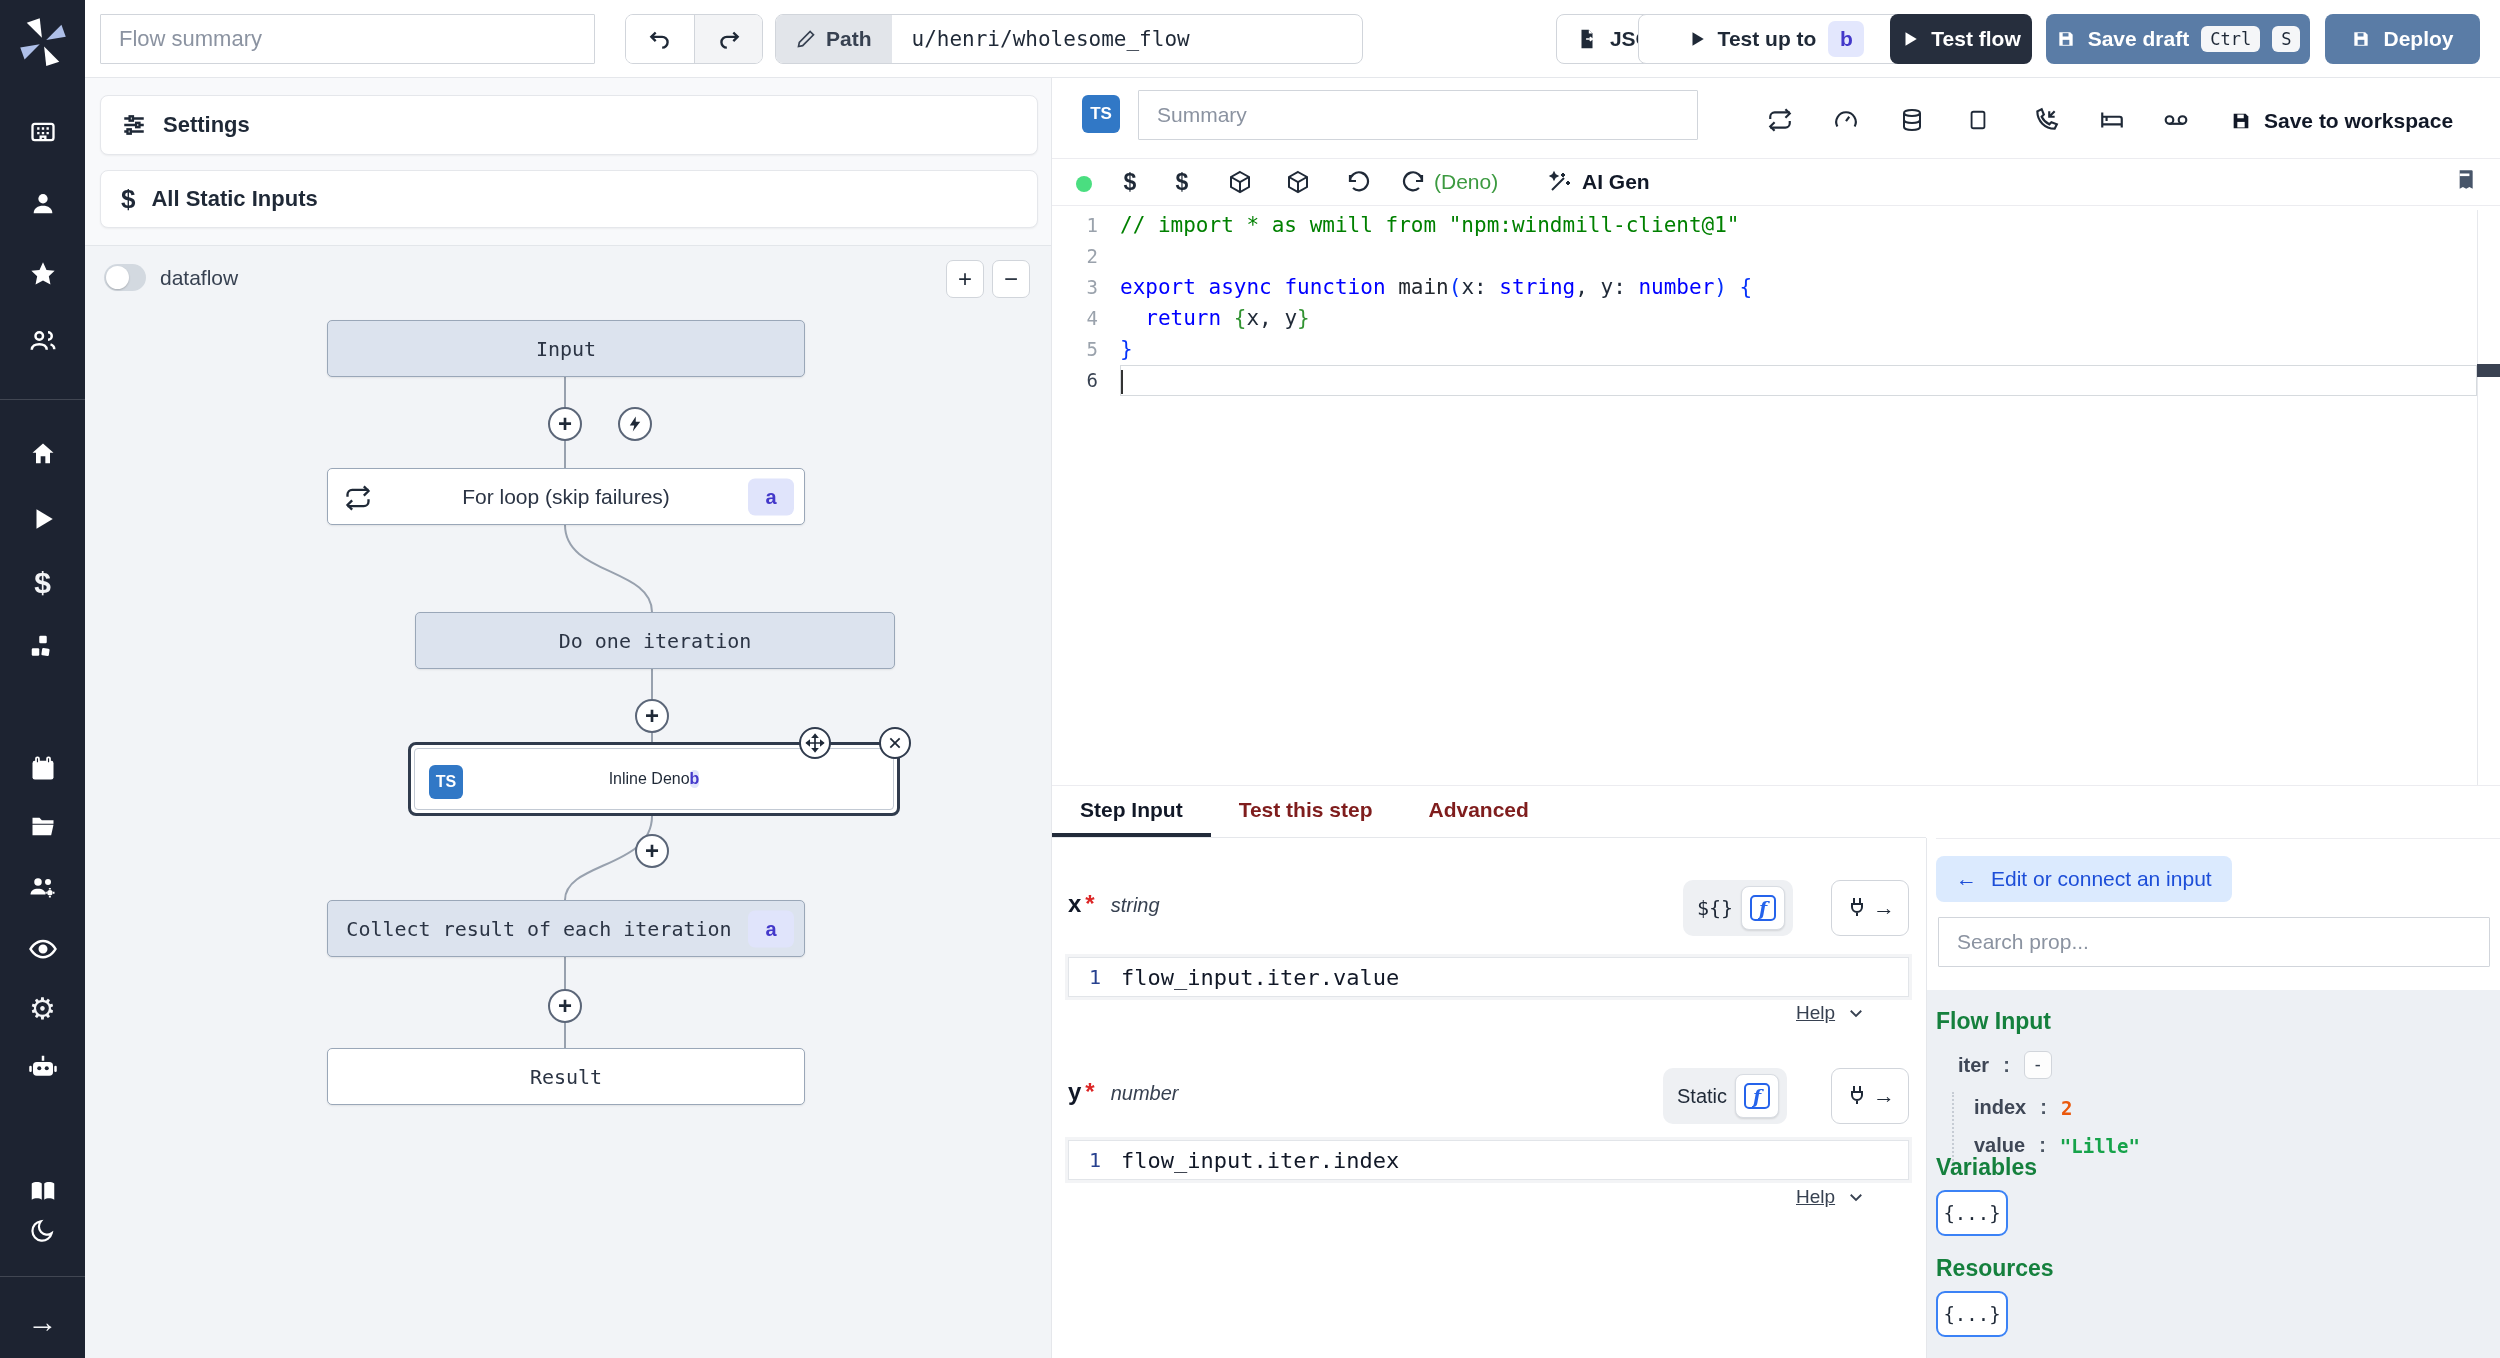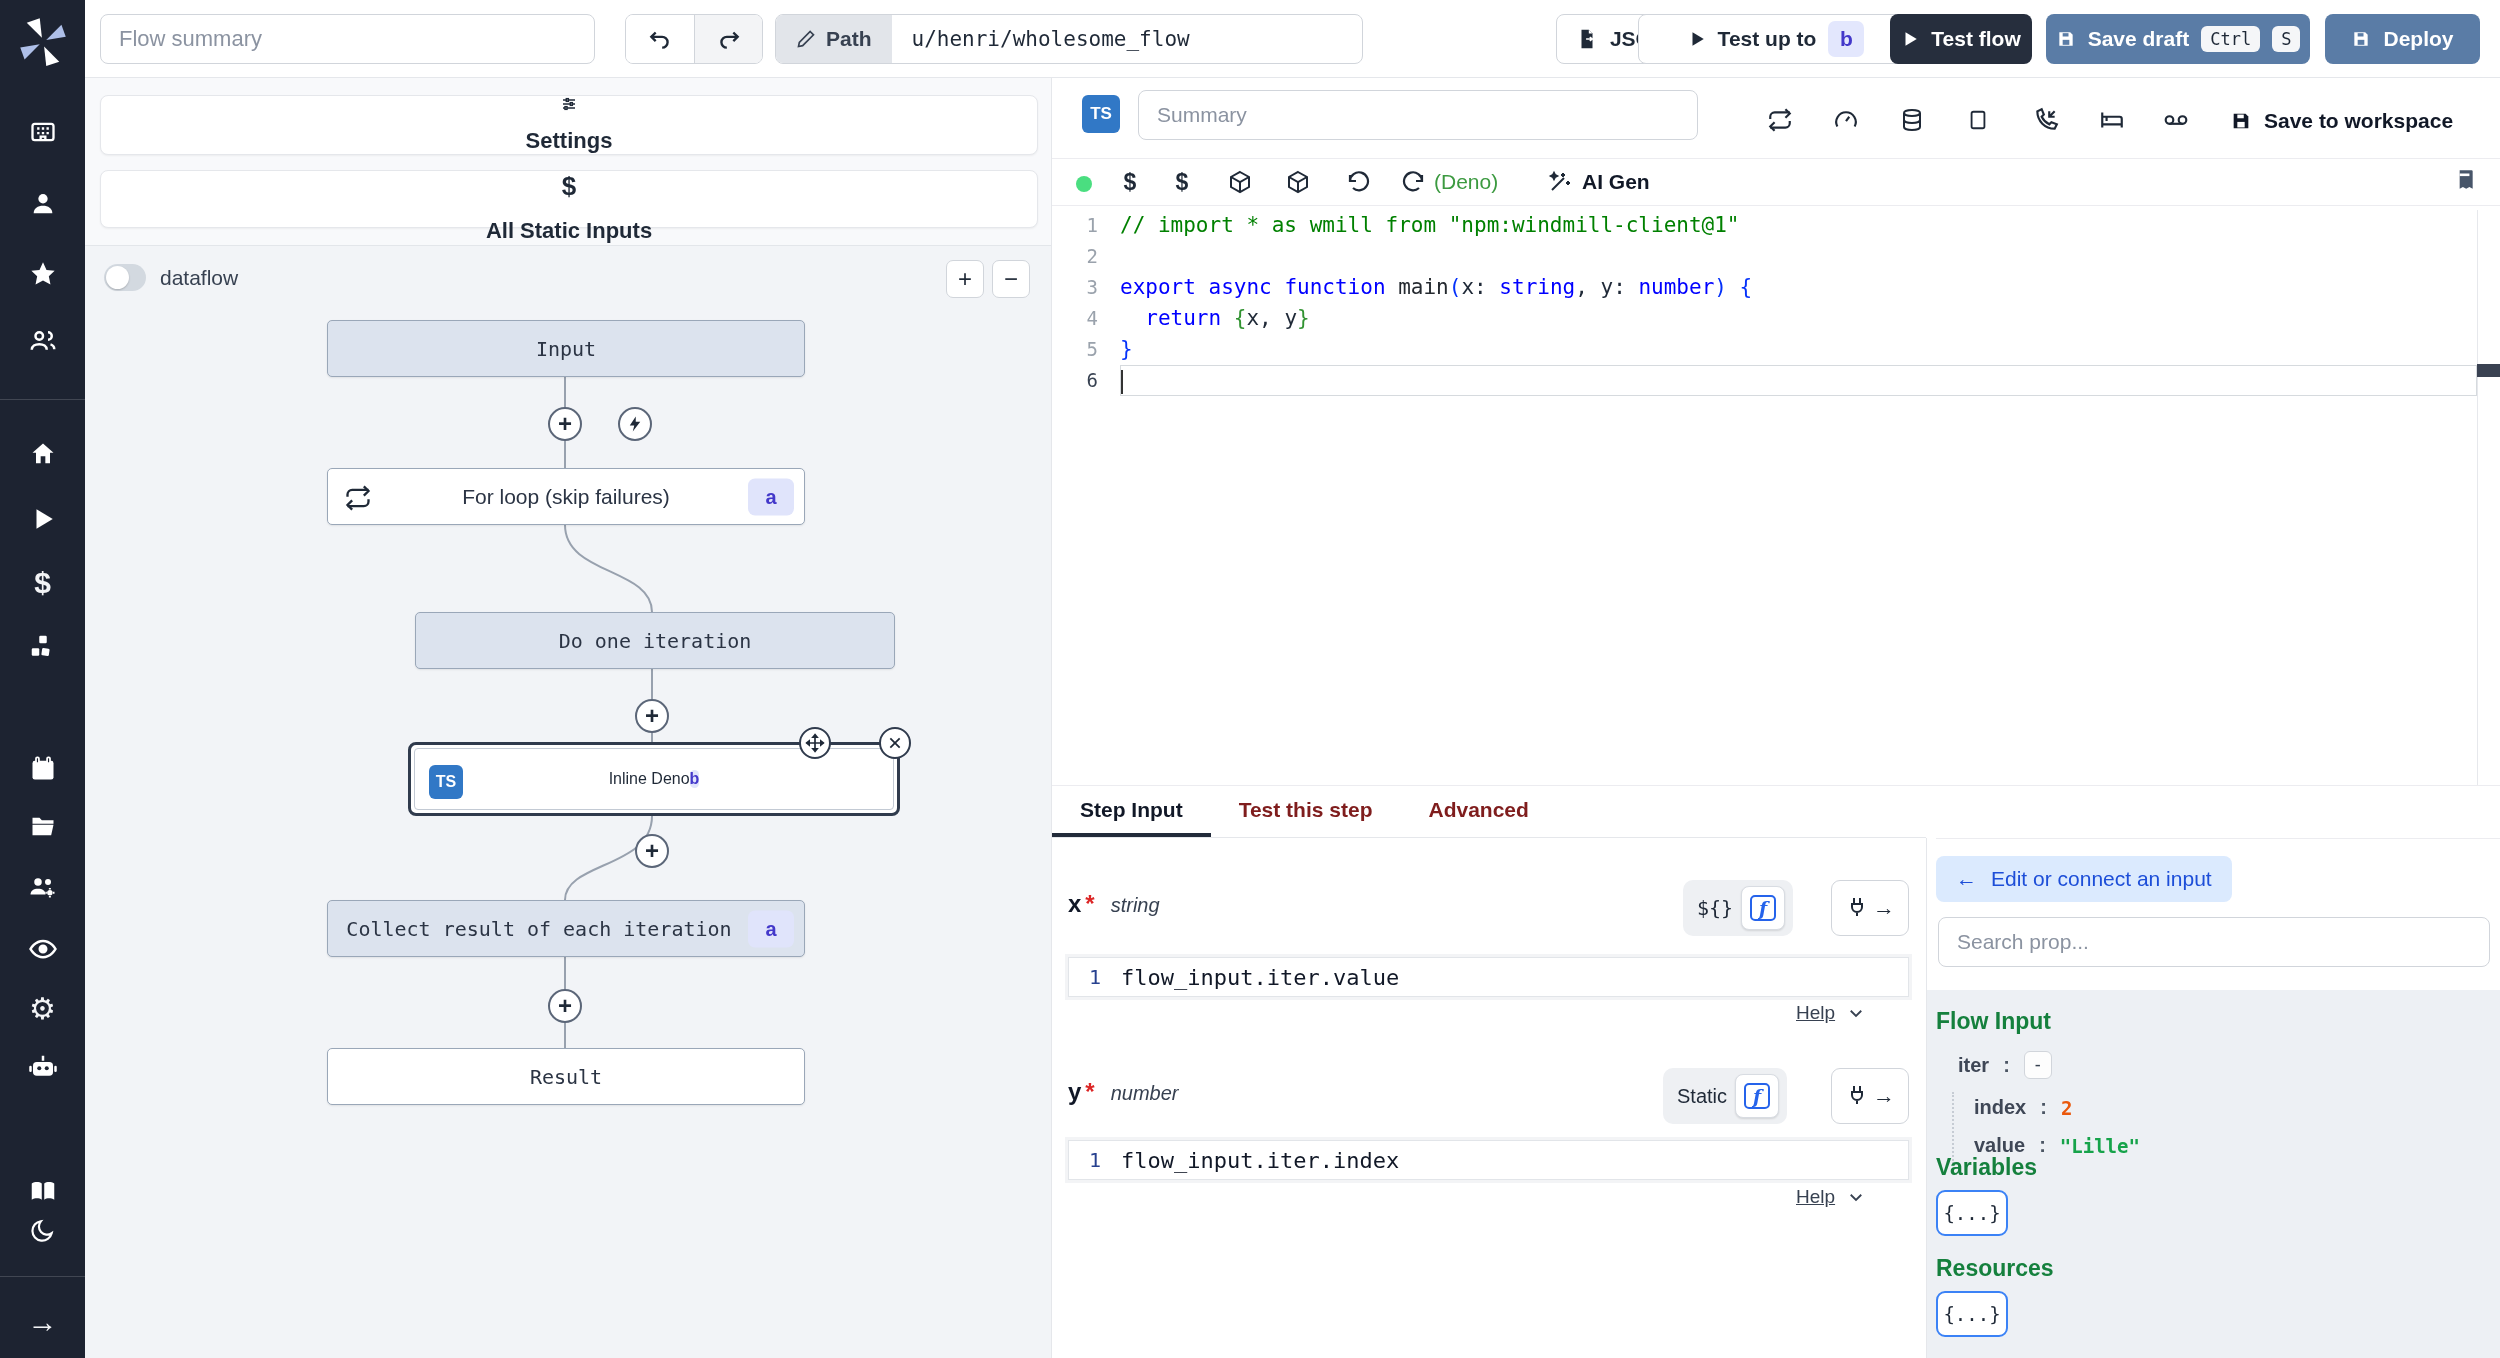--- a/index.html
+++ b/index.html
@@ -10,39 +10,39 @@
   .mono { font-family:"DejaVu Sans Mono", monospace; }
 
   
   .sidebar { position:absolute; left:0; top:0; width:85px; height:1358px; background:#1d2331; }
   .side-ic { position:absolute; left:0; width:85px; display:flex; justify-content:center; align-items:center; color:#f3f4f6; cursor:pointer; }
   .side-sep { position:absolute; left:0; width:85px; height:1px; background:rgba(255,255,255,.16); }
   .logo { position:absolute; left:0; top:14px; width:85px; display:flex; justify-content:center; }
 
   
   .topbar { position:absolute; left:85px; top:0; width:2415px; height:78px; background:#fff; border-bottom:1px solid #e5e7eb; }
-  .tb-input { position:absolute; border:1px solid #d1d5db; border-radius:8px; background:#fff; font-family:"Liberation Sans",sans-serif; font-size:22px; color:#374151; padding:0 18px; outline:none; }
+  .tb-input { position:absolute; border:1px solid #d1d5db; border-radius:1px; background:#fff; font-family:"Liberation Sans",sans-serif; font-size:22px; color:#374151; padding:0 18px; outline:none; }
   .tb-input::placeholder { color:#8b93a1; }
   .seg { position:absolute; display:flex; border:1px solid #d1d5db; border-radius:8px; overflow:hidden; height:50px; }
   .seg button { width:68px; background:#fff; border:none; display:flex; align-items:center; justify-content:center; cursor:pointer; }
   .seg button + button { border-left:1px solid #d1d5db; background:#f3f4f6; }
   .path-group { position:absolute; display:flex; height:50px; border:1px solid #d1d5db; border-radius:8px; overflow:hidden; background:#fff; cursor:pointer; }
   .path-label { display:flex; align-items:center; gap:10px; background:#e2e5ea; padding:0 20px; font-weight:bold; font-size:21px; color:#374151; }
   .path-value { display:flex; align-items:center; padding:0 20px; font-size:21px; color:#1f2937; width:470px; }
   .btn { position:absolute; height:50px; display:flex; align-items:center; justify-content:center; gap:12px; border-radius:8px; font-size:21px; font-weight:bold; cursor:pointer; border:1px solid transparent; }
   .btn.white { background:#fff; border-color:#d1d5db; color:#1f2937; }
   .btn.dark  { background:#262e3d; color:#fff; }
   .btn.steel { background:#5a7ca6; color:#fff; }
   .kbd { font-family:"DejaVu Sans Mono", monospace; font-size:17px; color:#1f2937; background:#f5f6f8; border-radius:6px; padding:3px 9px; font-weight:normal; }
   .chip-indigo { background:#e0e4fb; color:#4338ca; border-radius:7px; font-weight:bold; display:flex; align-items:center; justify-content:center; }
 
   
   .flow-bg { position:absolute; left:85px; top:78px; width:967px; height:1280px; background:#f2f4f7; border-right:1px solid #e5e7eb; }
   .flow-top { position:absolute; left:85px; top:78px; width:966px; height:167px; background:#f8f9fb; }
-  .card { position:absolute; background:#fff; border:1px solid #e5e7eb; border-radius:8px; box-shadow:0 1px 2px rgba(0,0,0,.05); display:flex; align-items:center; gap:16px; padding:0 20px; font-size:22px; font-weight:bold; color:#1f2937; cursor:pointer;flex-direction:column; }
+  .card { position:absolute; background:#fff; border:1px solid #e5e7eb; border-radius:8px; box-shadow:0 1px 2px rgba(0,0,0,.05); display:flex; align-items:center; gap:16px; padding:0 20px; font-size:22px; font-weight:bold; color:#1f2937; cursor:pointer; }
   .divider-h { position:absolute; height:1px; background:#e3e6ea; }
   .switch { position:absolute; border-radius:999px; background:#d3d9e0; cursor:pointer; }
   .switch .knob { position:absolute; top:2px; left:2px; background:#fff; border-radius:50%; box-shadow:0 1px 2px rgba(0,0,0,.2); }
   .zoom-btn { position:absolute; width:38px; height:38px; background:#fff; border:1px solid #d1d5db; border-radius:7px; font-size:24px; color:#1f2937; display:flex; align-items:center; justify-content:center; cursor:pointer; }
   .edges { position:absolute; left:0; top:0; width:2500px; height:1358px; pointer-events:none; }
   .node { position:absolute; border:1px solid #9aa7b8; border-radius:5px; display:flex; align-items:center; justify-content:center; font-family:"DejaVu Sans Mono", monospace; font-size:20px; color:#2b3444; cursor:pointer; box-shadow:0 1px 2px rgba(0,0,0,.08); }
   .node.fill  { background:#dce3ee; }
   .node.white { background:#fff; }
   .node .badge { position:absolute; right:10px; top:50%; transform:translateY(-50%); width:46px; height:37px; font-size:20px; font-family:"Liberation Sans",sans-serif; }
   .node .sans { font-family:"Liberation Sans",sans-serif; font-size:21px; }

